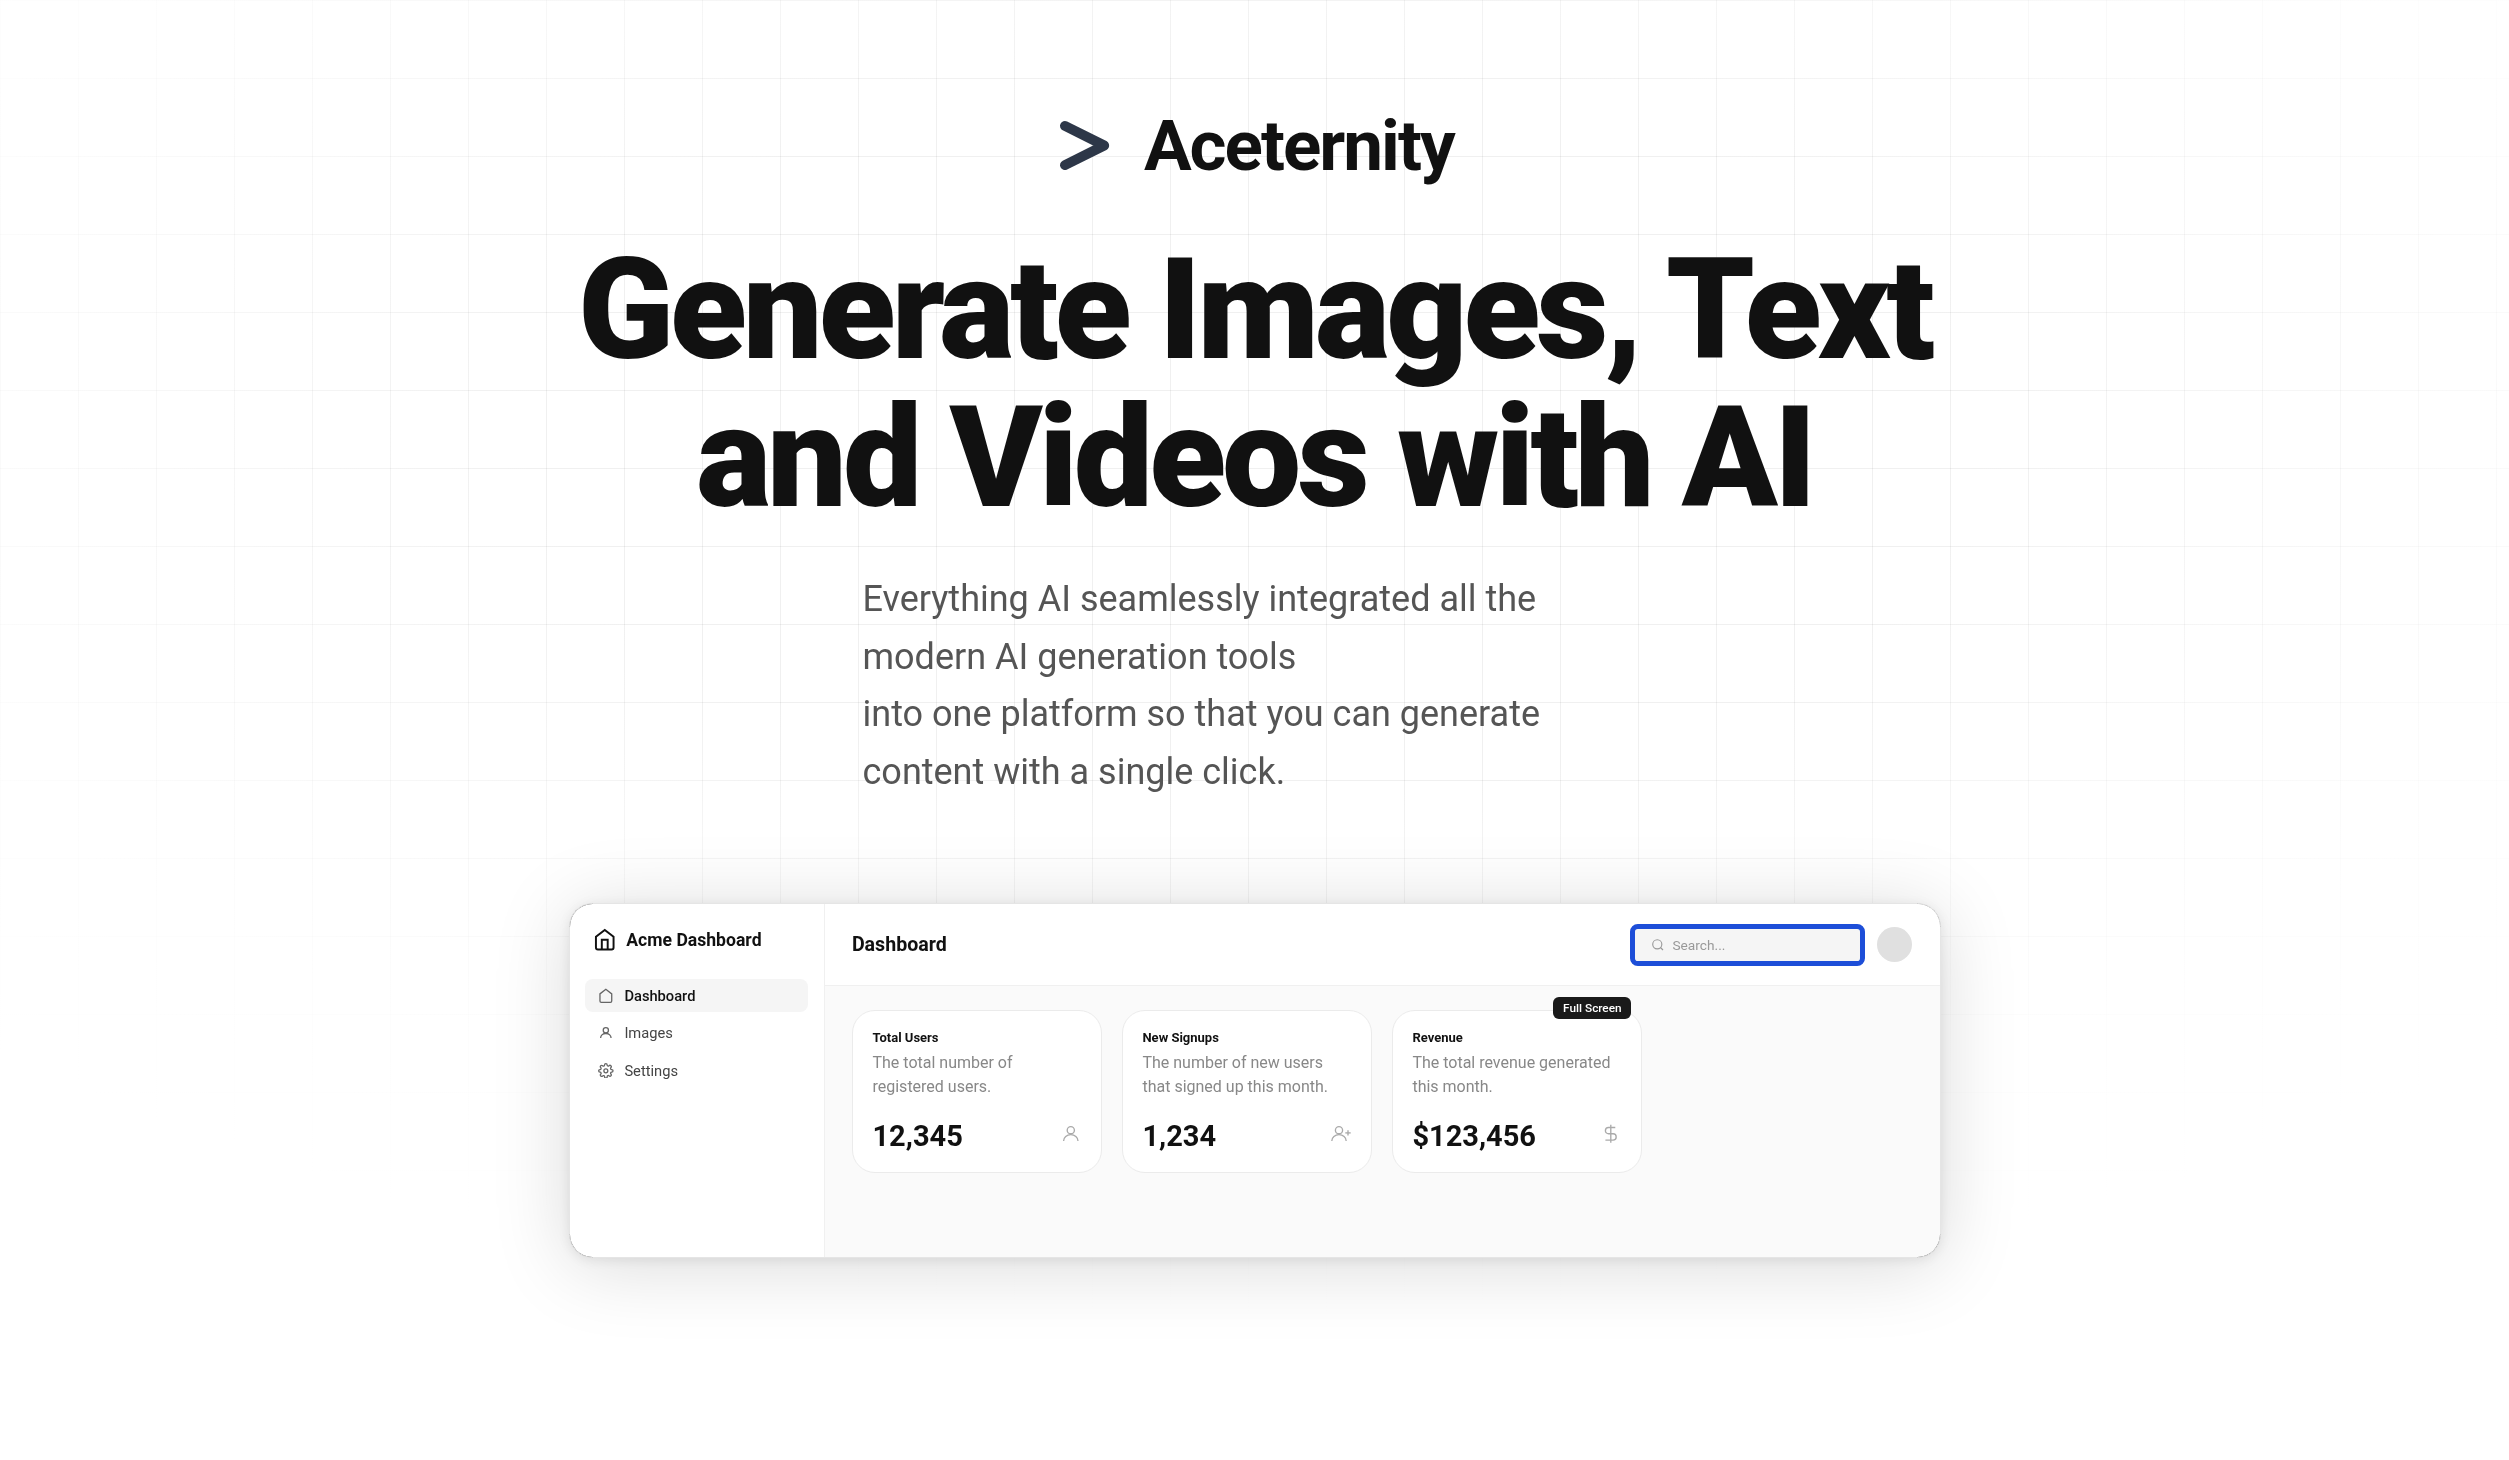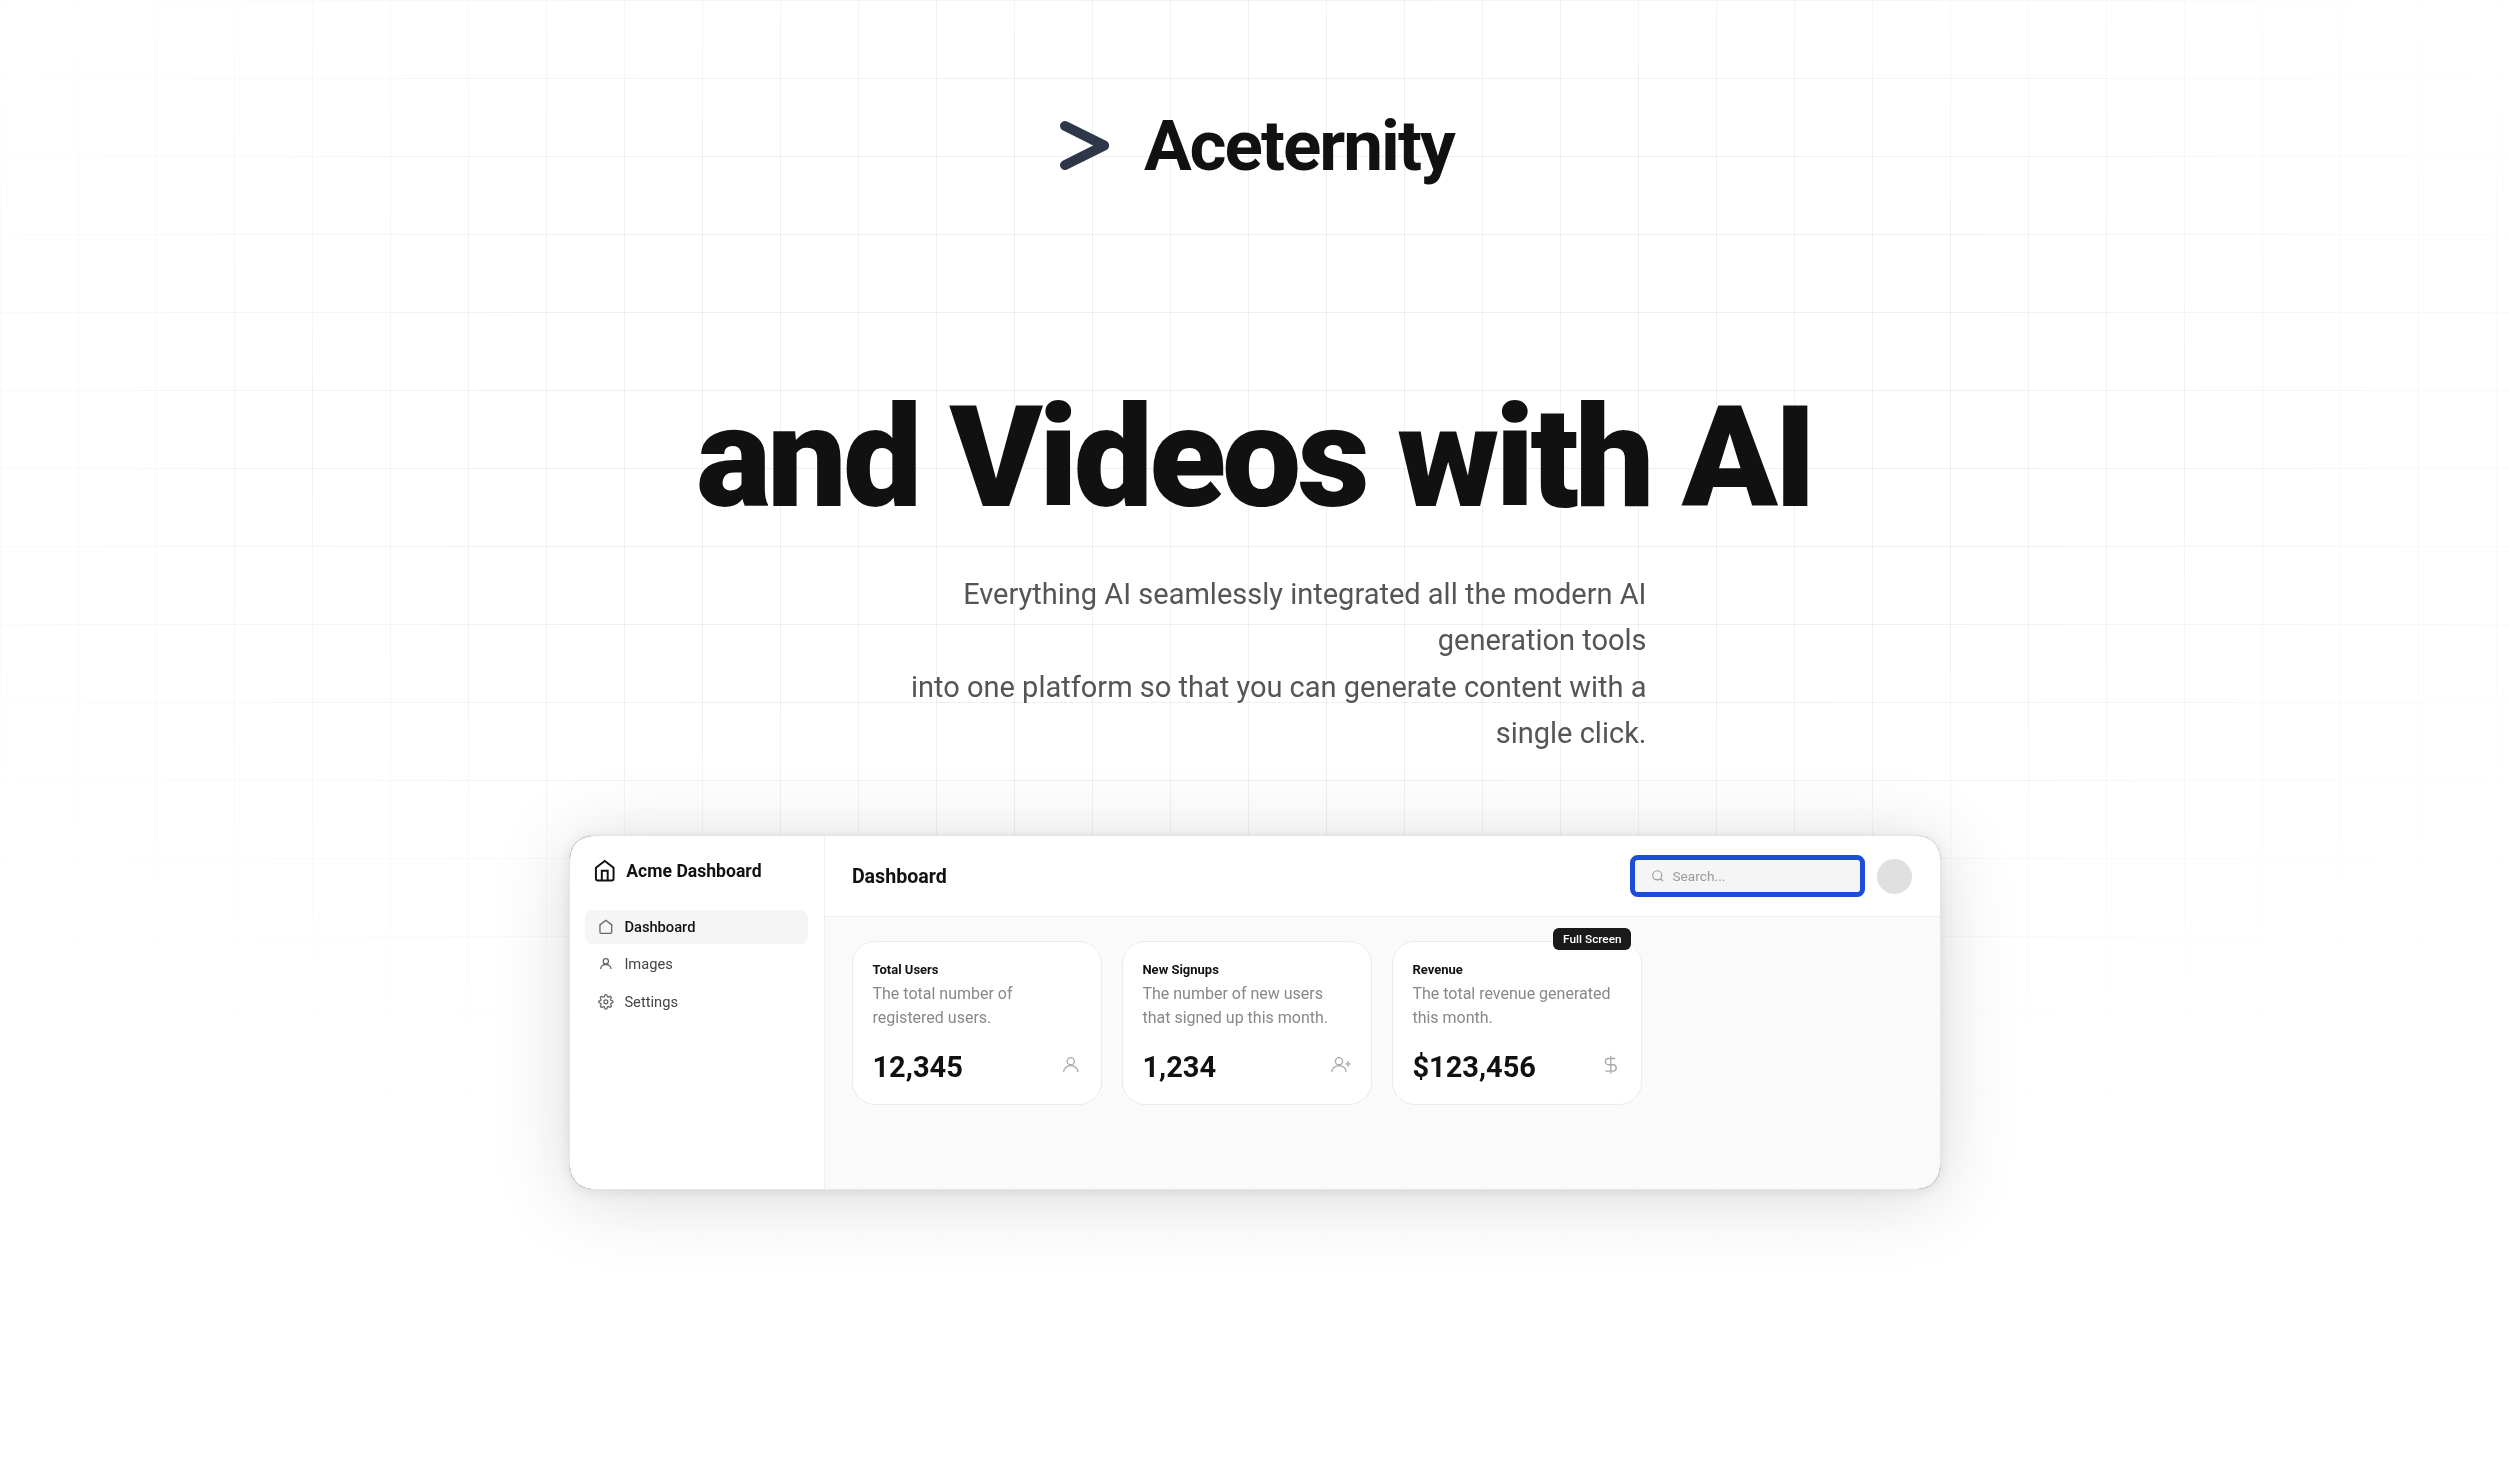--- a/index.html
+++ b/index.html
@@ -65,27 +65,27 @@
       font-weight: 900;
       color: #111111;
       text-align: center;
       line-height: 1.05;
       letter-spacing: -3.9px;
       max-width: 1372px;
       margin-bottom: 39px;
     }
 
     .hero-subtitle {
-      font-size: 29px;
+      font-size: 36px;
       color: #555555;
-      text-align: right;
+      text-align: left;
       max-width: 784px;
       line-height: 1.6;
       font-weight: 400;
-      margin-bottom: 78px;
+      margin-bottom: 102px;
     }
 
     
     .dashboard-preview-wrapper {
       position: relative;
       width: 1372px;
       z-index: 2;
     }
 
     .dashboard-preview {
@@ -275,21 +275,21 @@
 <div class="hero-section">
 
   <div class="logo-row">
     <svg class="logo-chevron" viewBox="0 0 70 60" fill="none" xmlns="http://www.w3.org/2000/svg">
       <path d="M10 10 L50 30 L10 50" stroke="#2d3748" stroke-width="10" stroke-linecap="round" stroke-linejoin="round" fill="none"></path>
     </svg>
     <span class="logo-text">Aceternity</span>
   </div>
 
   <h1 class="hero-title">
-    <br>
+    <span>Generate Images, Text</span><br>
     <span>and Videos with AI</span>
   </h1>
 
   <p class="hero-subtitle">
     <span>Everything AI seamlessly integrated all the modern AI generation tools</span><br>
     <span>into one platform so that you can generate content with a single click.</span>
   </p>
 
   <div class="dashboard-preview-wrapper">
     <div class="dashboard-preview">

